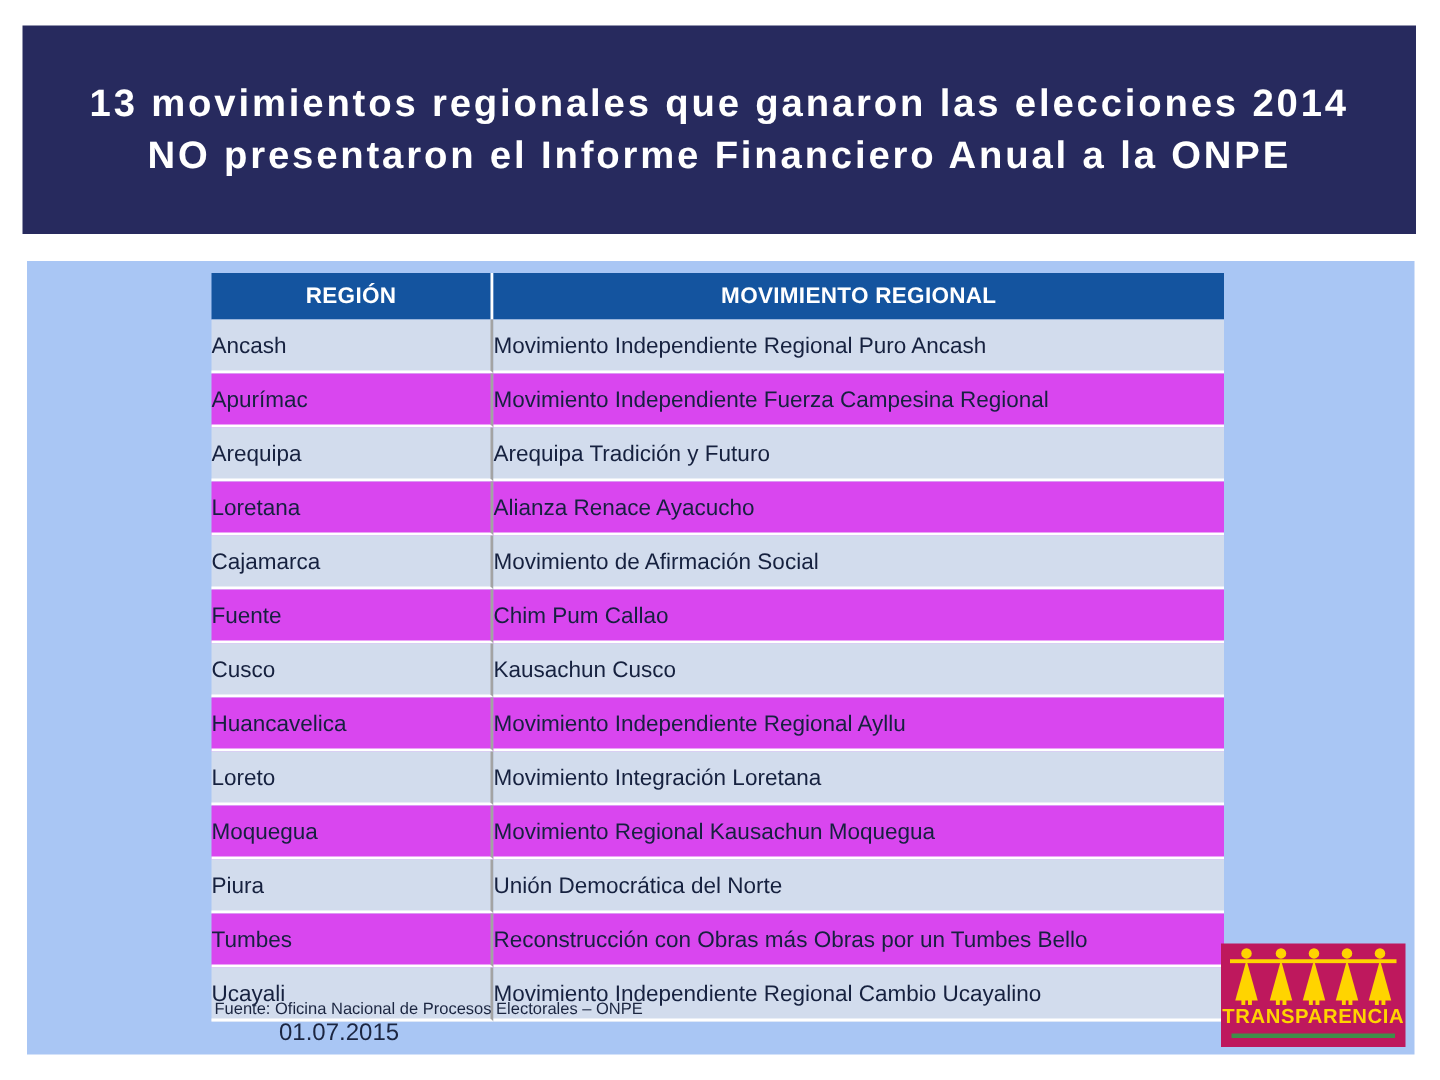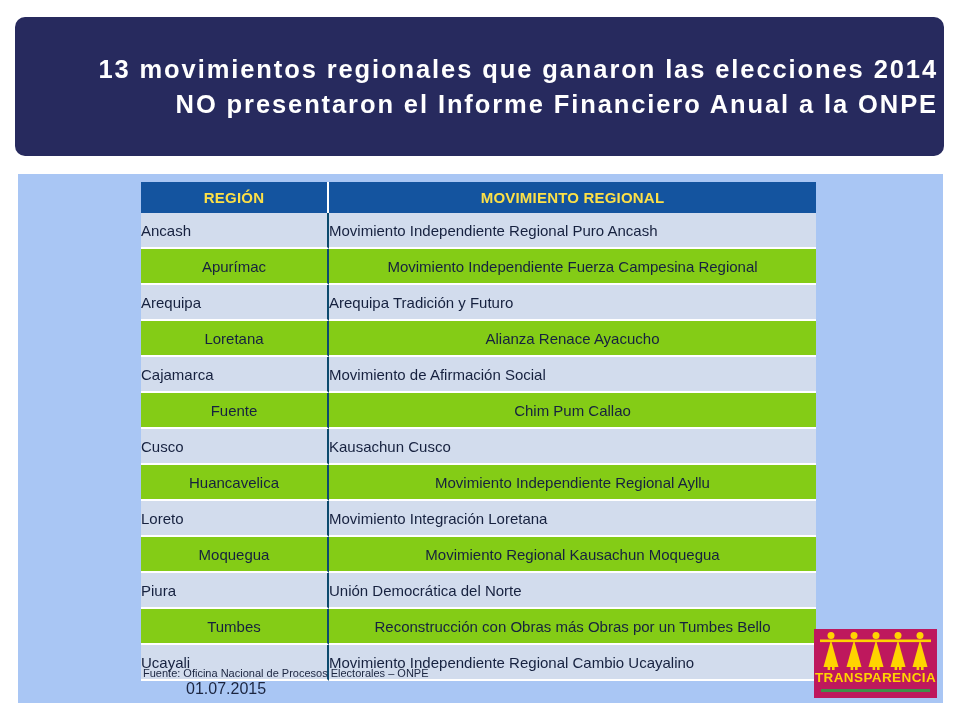--- a/index.html
+++ b/index.html
@@ -18,25 +18,24 @@
   
   #title-banner {
     position: absolute;
     left: 15px;
     top: 17px;
     width: 929px;
     height: 139px;
     background: #272a5e;
     display: flex;
     flex-direction: column;
-    align-items: flex-end;
+    align-items: center;
     justify-content: center;
     box-sizing: border-box;
     padding: 0 6px;
-    border-radius: 10px;
   }
   .title-line {
     color: #ffffff;
     font-family: "Liberation Sans", sans-serif;
     font-weight: bold;
     font-size: 25.5px;
     letter-spacing: 1.9px;
     line-height: 35px;
     white-space: nowrap;
     text-align: center;
@@ -61,21 +60,21 @@
     border-collapse: separate;
     border-spacing: 0;
     table-layout: fixed;
   }
   #data-table th, #data-table td {
     padding: 0;
     margin: 0;
   }
   .th-cell {
     background: #14549f;
-    color: #fde047;
+    color: #ffffff;
     font-family: "Liberation Sans", sans-serif;
     font-weight: bold;
     font-size: 15px;
     height: 31px;
     text-align: center;
     vertical-align: middle;
     letter-spacing: 0.2px;
     border-right: 2px solid #ffffff;
   }
   .th-cell.last { border-right: none; }
@@ -83,28 +82,28 @@
   .col-region  { width: 188px; }
   .col-mov     { width: 487px; }
 
   .cell {
     font-family: "Liberation Sans", sans-serif;
     font-size: 15px;
     color: #16213f;
     height: 34px;
     vertical-align: middle;
     padding-left: 8px;
-    border-right: 2px solid #0c4a6e;
+    border-right: 2px solid #a3a3a3;
     border-bottom: 2px solid #ffffff;
     white-space: nowrap;
     overflow: hidden;
   }
   .cell.last { border-right: none; }
   tr.row-odd  .cell { background: #d2dced; }
-  tr.row-even .cell { background: #84cc16; text-align: center; }
+  tr.row-even .cell { background: #d946ef; }
 
   
   #source-note {
     position: absolute;
     left: 143px;
     top: 666px;
     font-family: "Liberation Sans", sans-serif;
     font-size: 11px;
     color: #1b2540;
     line-height: 15px;

